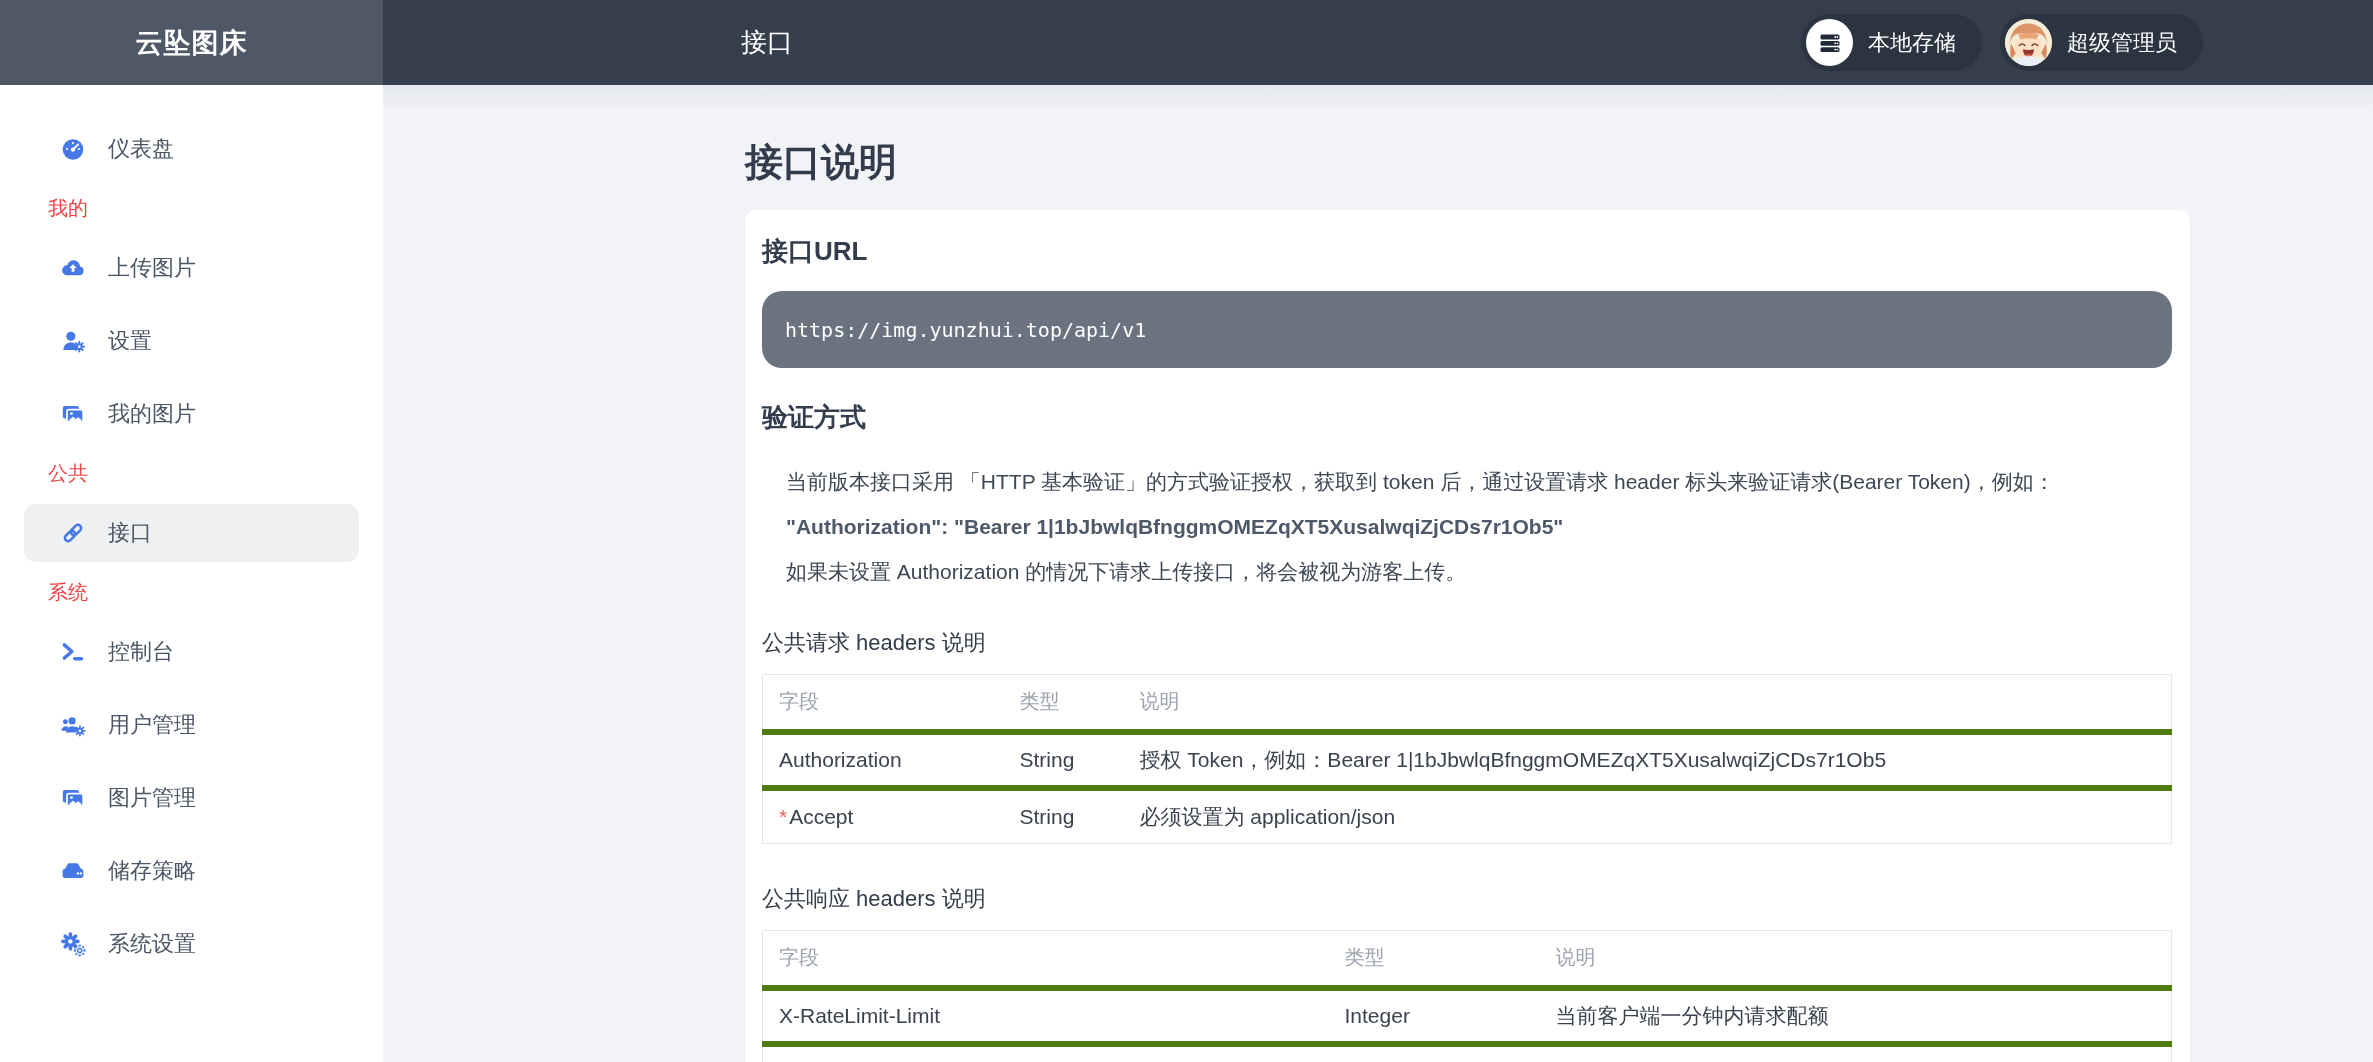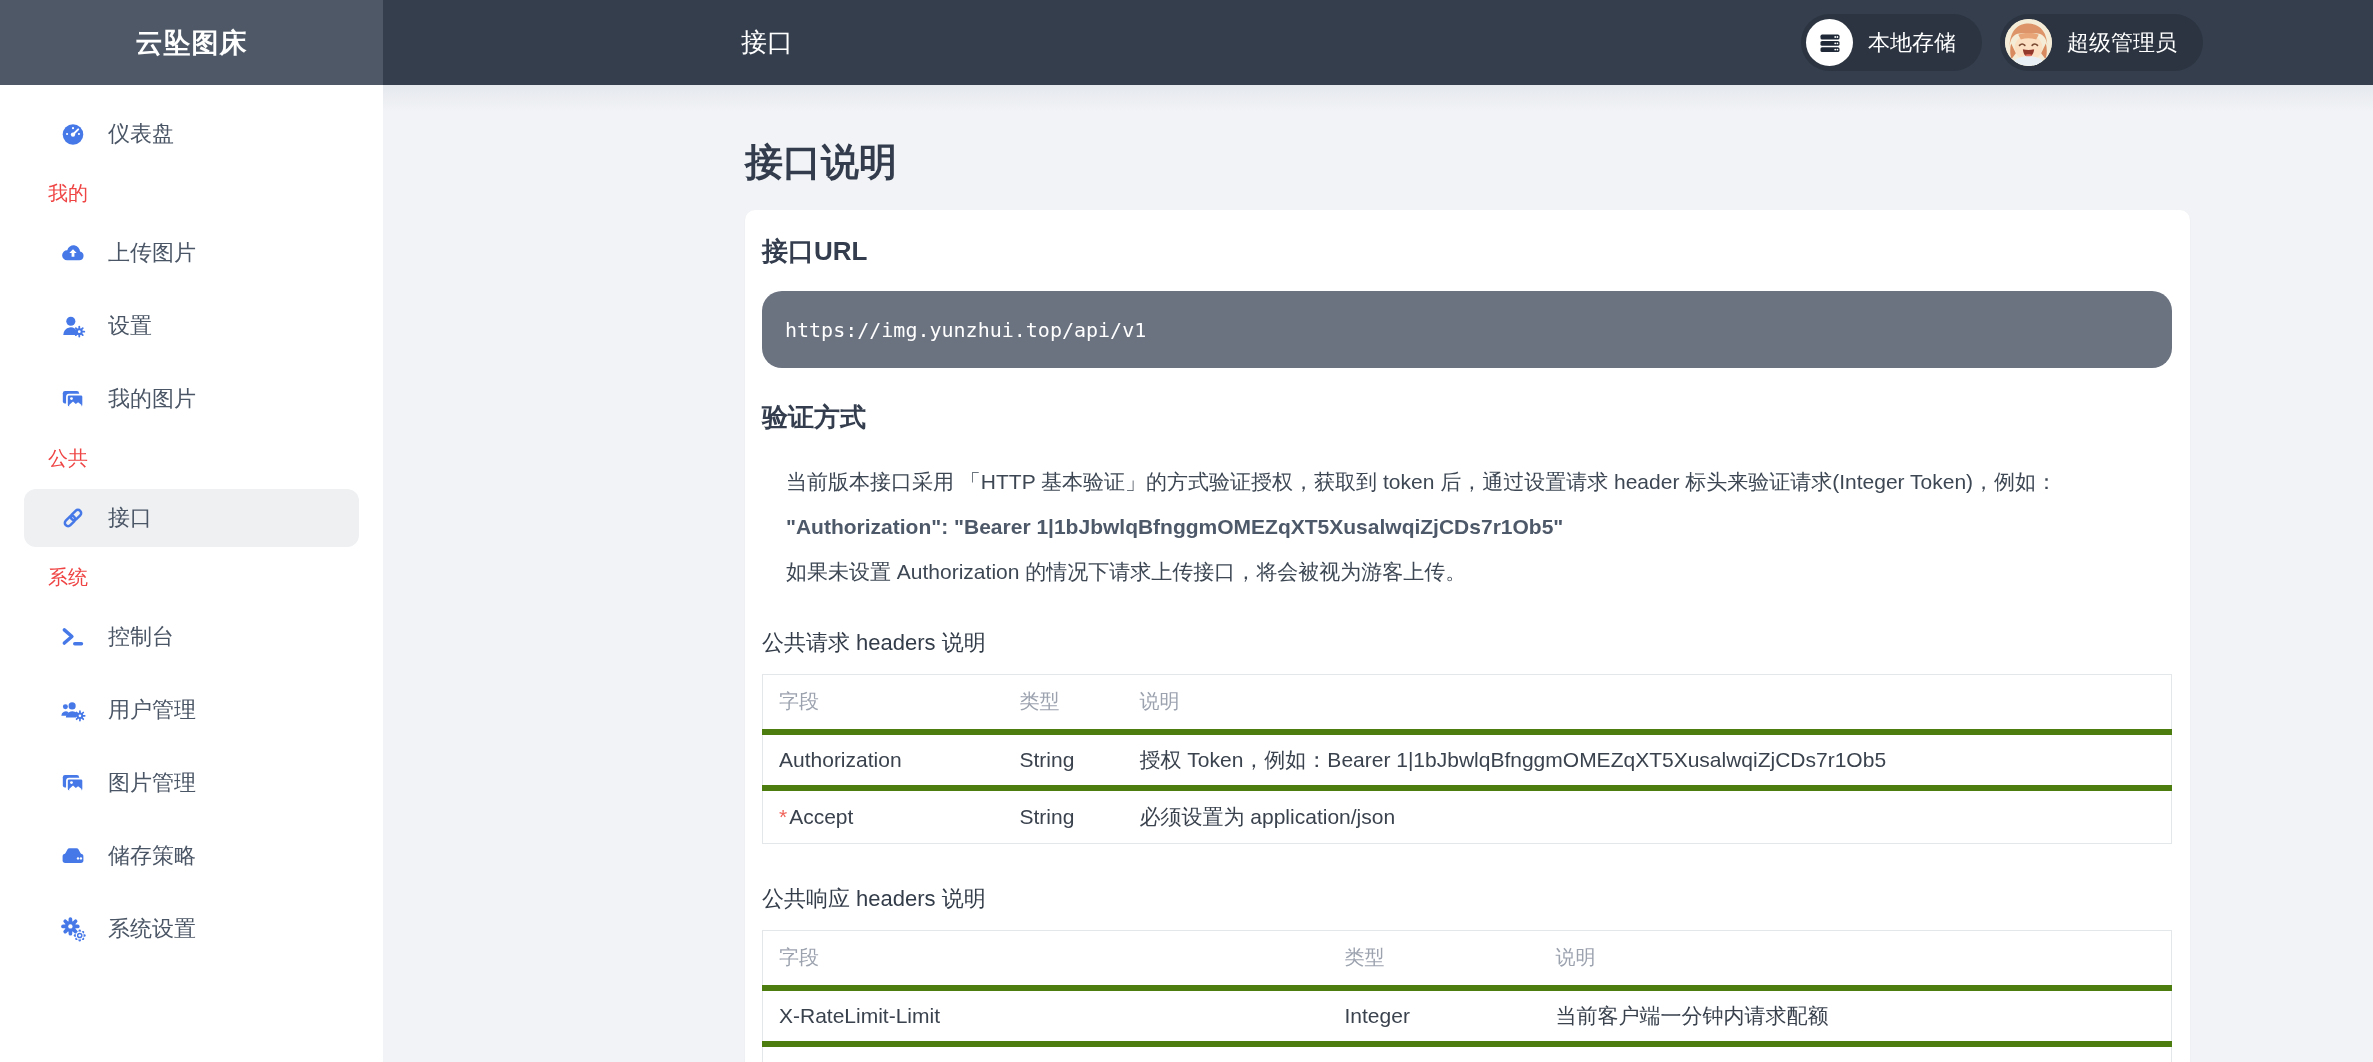--- a/index.html
+++ b/index.html
@@ -5,21 +5,21 @@
   * { margin:0; padding:0; box-sizing:border-box; }
   html,body { width:2373px; height:1062px; overflow:hidden; }
   body { font-family:"Liberation Sans","DejaVu Sans",sans-serif; color:#3d4754; background:#f1f3f6; }
 
   .app { display:flex; width:100%; height:100%; }
 
   
   .sidebar { width:383px; min-width:383px; background:#ffffff; height:100%; display:flex; flex-direction:column; }
   .brand { height:85px; background:#4e5866; color:#fff; display:flex; align-items:center; justify-content:center;
            font-size:27px; font-weight:600; letter-spacing:1px; }
-  .side-nav { padding-top:20px; flex:1; overflow:hidden; }
+  .side-nav { padding-top:35px; flex:1; overflow:hidden; }
   .nav-item { display:flex; align-items:center; height:58px; margin:0 24px 15px 24px; border-radius:12px;
               padding-left:34px; cursor:pointer; background:transparent; }
   .nav-item.active { background:#eef0f2; }
   .nav-item .ico { width:30px; display:flex; justify-content:center; align-items:center; margin-right:20px; }
   .nav-item .ico svg { width:26px; height:26px; }
   .nav-item .lbl { font-size:22px; color:#4a5565; }
   .nav-label { font-size:20px; color:#ef4444; margin:17px 0 18px 48px; line-height:26px; }
 
   
   .right-col { flex:1; display:flex; flex-direction:column; height:100%; }
@@ -286,21 +286,21 @@
       <div class="content">
         <h1 class="page-title">接口说明</h1>
 
         <section class="card">
 
           <h2>接口URL</h2>
           <div class="code-block">https://img.yunzhui.top/api/v1</div>
 
           <h2>验证方式</h2>
           <div class="para">
-            <p>当前版本接口采用 「HTTP 基本验证」的方式验证授权，获取到 token 后，通过设置请求 header 标头来验证请求(Integer Token)，例如：</p>
+            <p>当前版本接口采用 「HTTP 基本验证」的方式验证授权，获取到 token 后，通过设置请求 header 标头来验证请求(Bearer Token)，例如：</p>
             <p class="bold">"Authorization": "Bearer 1|1bJbwlqBfnggmOMEZqXT5XusalwqiZjCDs7r1Ob5"</p>
             <p>如果未设置 Authorization 的情况下请求上传接口，将会被视为游客上传。</p>
           </div>
 
           <div class="sub-heading">公共请求 headers 说明</div>
           <table>
             <colgroup>
                 <col style="width:241px">
                 <col style="width:120px">
                 <col>

